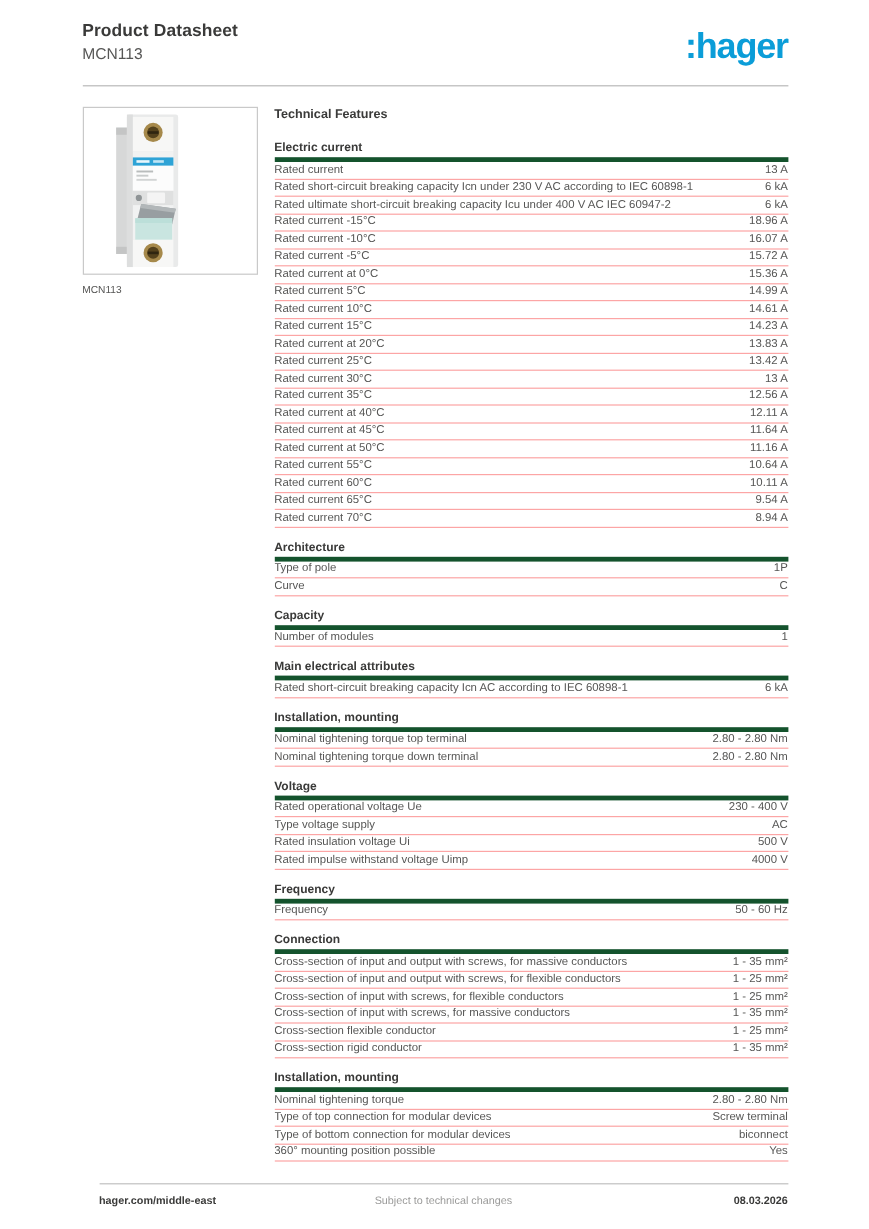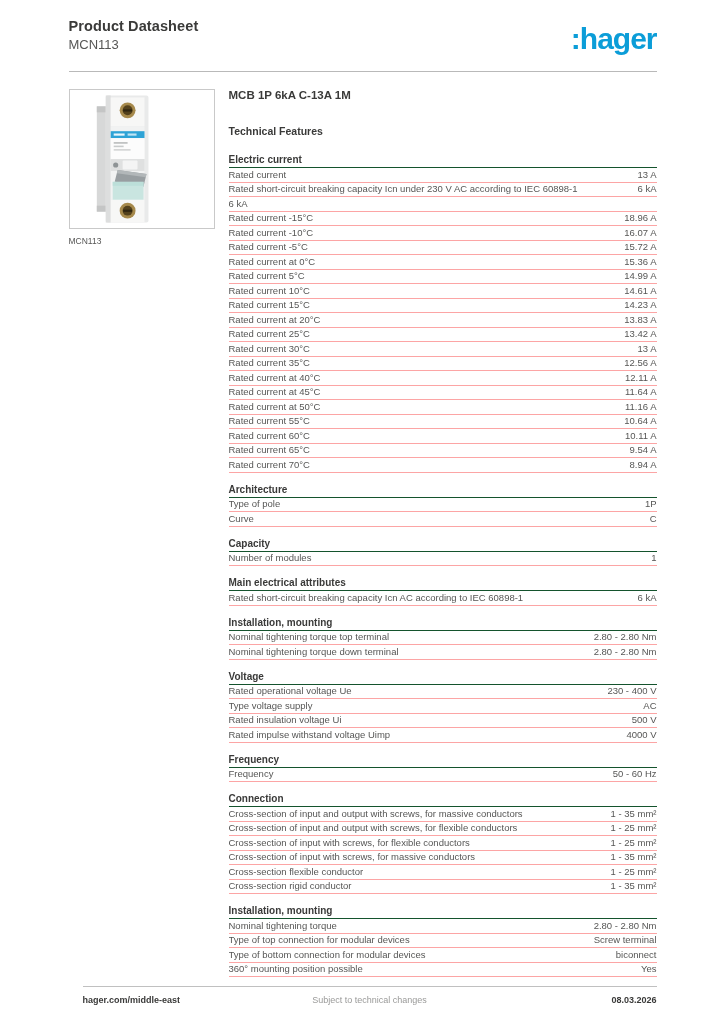--- a/index.html
+++ b/index.html
@@ -36,21 +36,21 @@
   .img-caption { font-size:8.5px; color:#565655; margin-top:7px; }
 
   .specs { flex:1; margin-left:12px; min-width:0; }
   .product-title { font-size:11.5px; font-weight:bold; color:#3a3a39; margin-bottom:24px; }
   .features-heading { font-size:10.5px; font-weight:bold; color:#3a3a39; }
 
   
   .sec-heading {
     font-size:10px; font-weight:bold; color:#3a3a39;
     margin-top:11px; padding-bottom:2px;
-    border-bottom:1px solid #14532d;
+    border-bottom:4px solid #14532d;
     line-height:11px;
   }
   #sections > .sec:first-child .sec-heading { margin-top:17px; }
   .row {
     display:flex; justify-content:space-between; align-items:baseline;
     padding:1.5px 0 1.5px;
     border-bottom:1px solid #fca5a5;
     font-size:9.5px; line-height:10.5px; color:#565655;
   }
   .row .lbl { padding-right:10px; white-space:nowrap; overflow:hidden; }
@@ -121,35 +121,35 @@
           <rect x="41" y="110" width="34" height="23" fill="#f7f7f6"></rect>
           <circle cx="58" cy="121" r="8" fill="#a6894b"></circle>
           <circle cx="58" cy="121" r="5" fill="#53411c"></circle>
           <rect x="53.5" y="120" width="9" height="2.2" fill="#2f2510"></rect>
         </svg>
       </div>
       <div class="img-caption">MCN113</div>
     </div>
 
     <div class="specs">
-      <div class="product-title">MCB 1P 6kA C-13A 1M</div>
       <div class="features-heading">Technical Features</div>
       <div id="sections">
   <div class="sec">
     <div class="sec-heading">Electric current</div>
     <div class="sec-rows">
               <div class="row">
                 <span class="lbl">Rated current</span>
                 <span class="val">13 A</span>
               </div>
               <div class="row">
                 <span class="lbl">Rated short-circuit breaking capacity Icn under 230 V AC according to IEC 60898-1</span>
                 <span class="val">6 kA</span>
               </div>
               <div class="row">
+                <span class="lbl">Rated ultimate short-circuit breaking capacity Icu under 400 V AC IEC 60947-2</span>
                 <span class="val">6 kA</span>
               </div>
               <div class="row">
                 <span class="lbl">Rated current -15°C</span>
                 <span class="val">18.96 A</span>
               </div>
               <div class="row">
                 <span class="lbl">Rated current -10°C</span>
                 <span class="val">16.07 A</span>
               </div>

